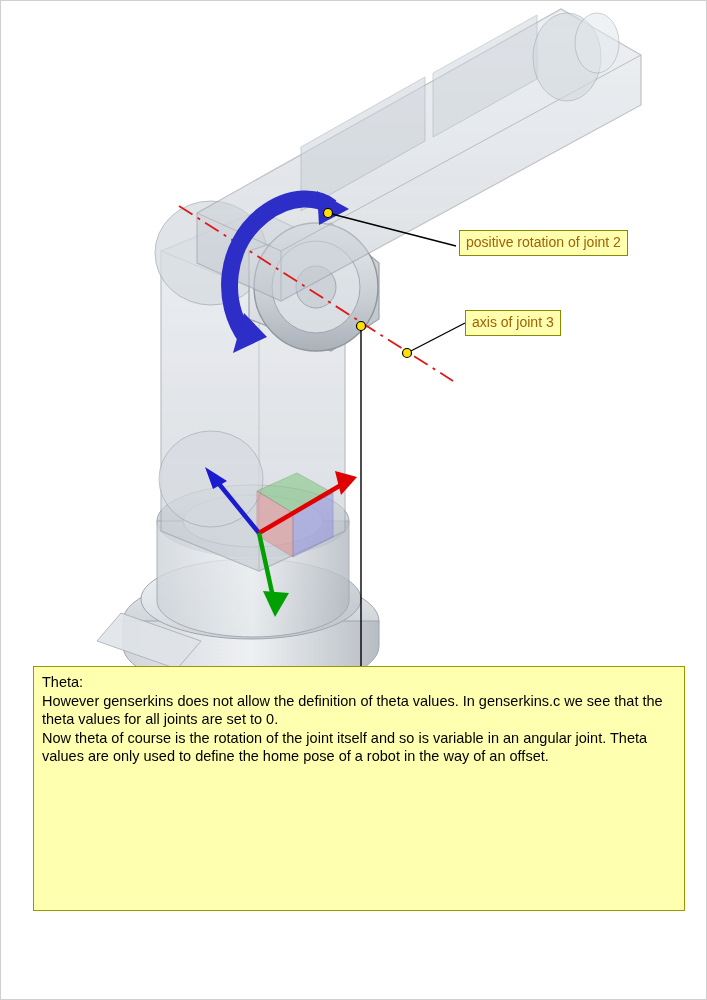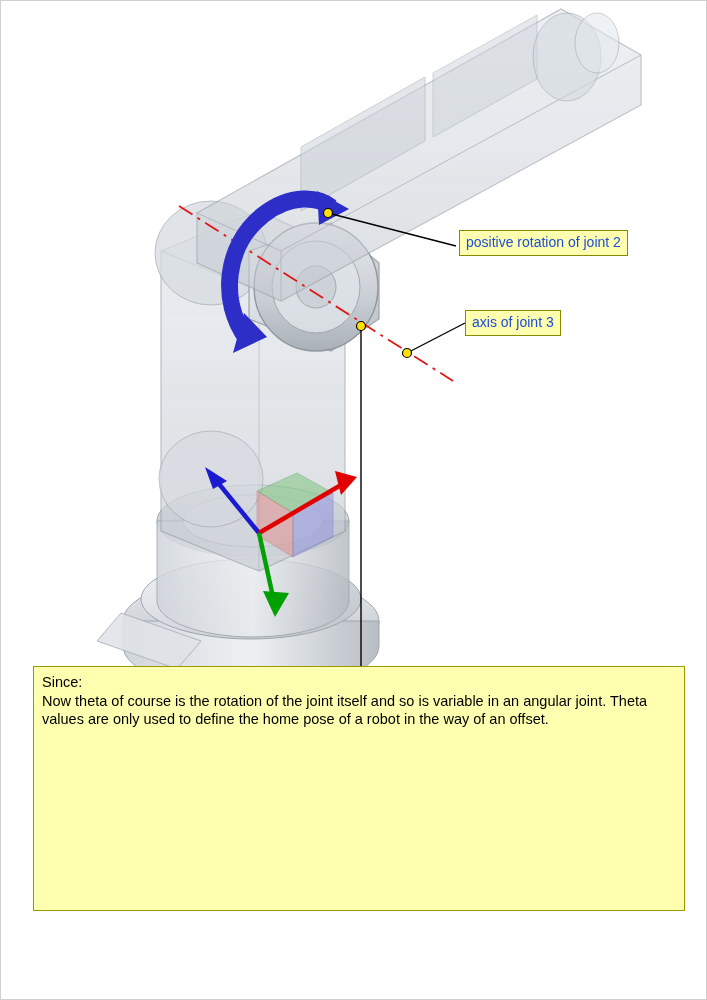--- a/index.html
+++ b/index.html
@@ -32,21 +32,21 @@
   }
   .robot-svg {
     position: absolute;
     left: 0; top: 0;
   }
   
   .callout {
     position: absolute;
     background: #ffffb0;
     border: 1px solid #8a8a00;
-    color: #1d4ed8;
+    color: #a16207;
     font-size: 14px;
     line-height: 17px;
     padding: 3px 6px 4px 6px;
     white-space: nowrap;
     box-sizing: border-box;
   }
   #callout-rotation {
     left: 458px;
     top: 229px;
   }
@@ -182,17 +182,18 @@
         <circle cx="360" cy="325" r="4.5" fill="#ffe000" stroke="#000000" stroke-width="1.2"></circle>
       </g>
     </svg>
   </div>
 
   <div class="callout" id="callout-rotation">positive rotation of joint 2</div>
 
   <div class="callout" id="callout-axis">axis of joint 3</div>
 
   <div id="note-box">
-    <div class="note-title">Since:</div>
+    <div class="note-title">Theta:</div>
+    <p>However genserkins does not allow the definition of theta values. In genserkins.c we see that the theta values for all joints are set to 0.</p>
     <p>Now theta of course is the rotation of the joint itself and so is variable in an angular joint. Theta values are only used to define the home pose of a robot in the way of an offset.</p>
   </div>
 
 </div>
 
 </body></html>

